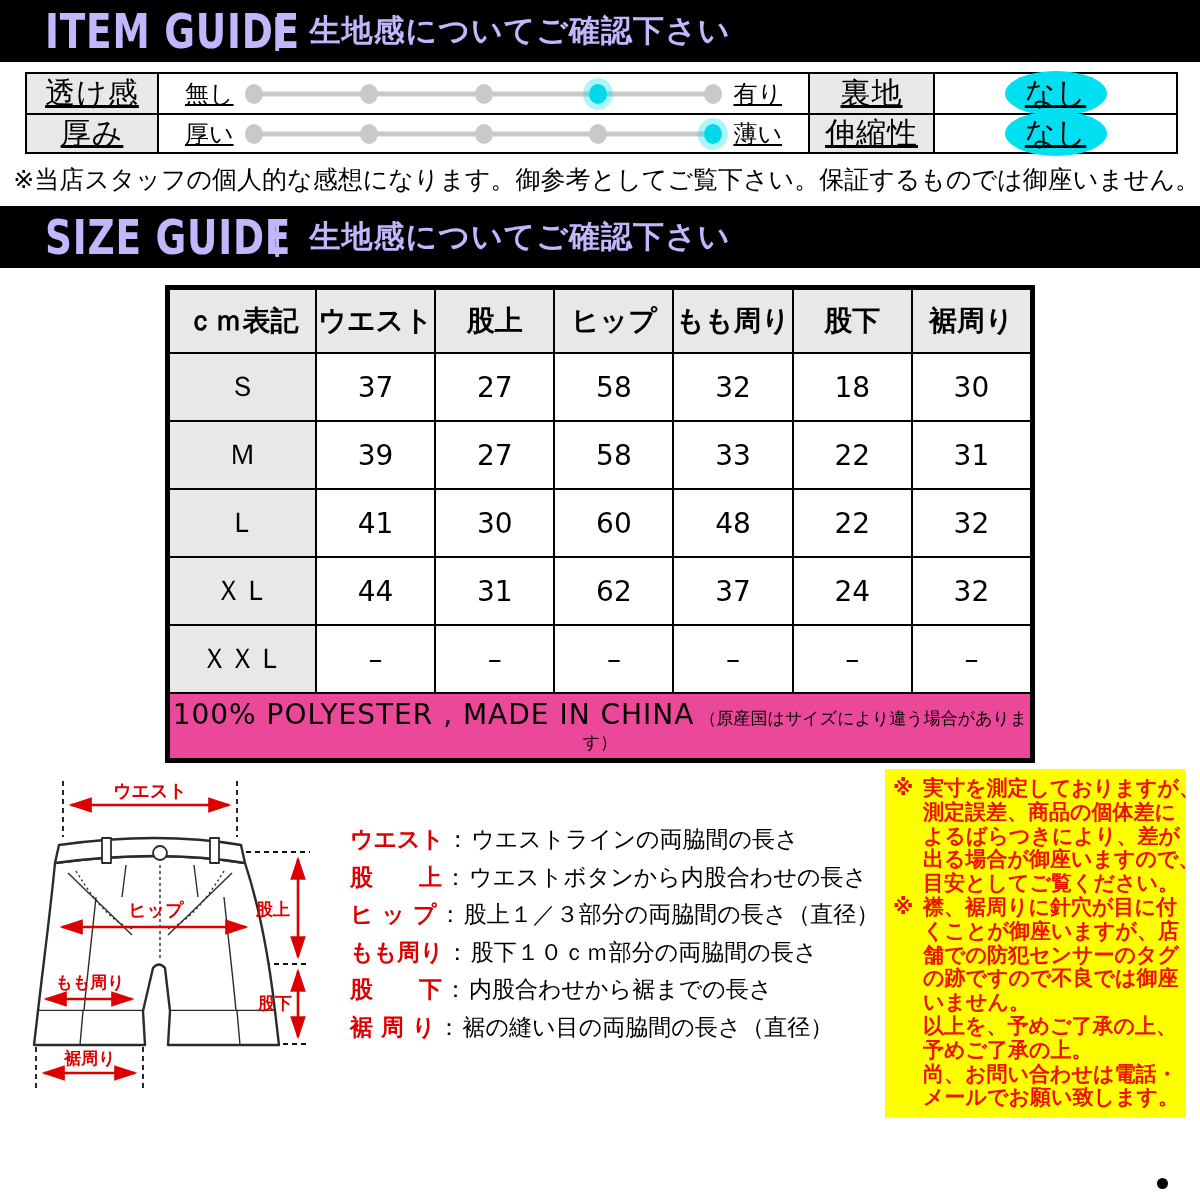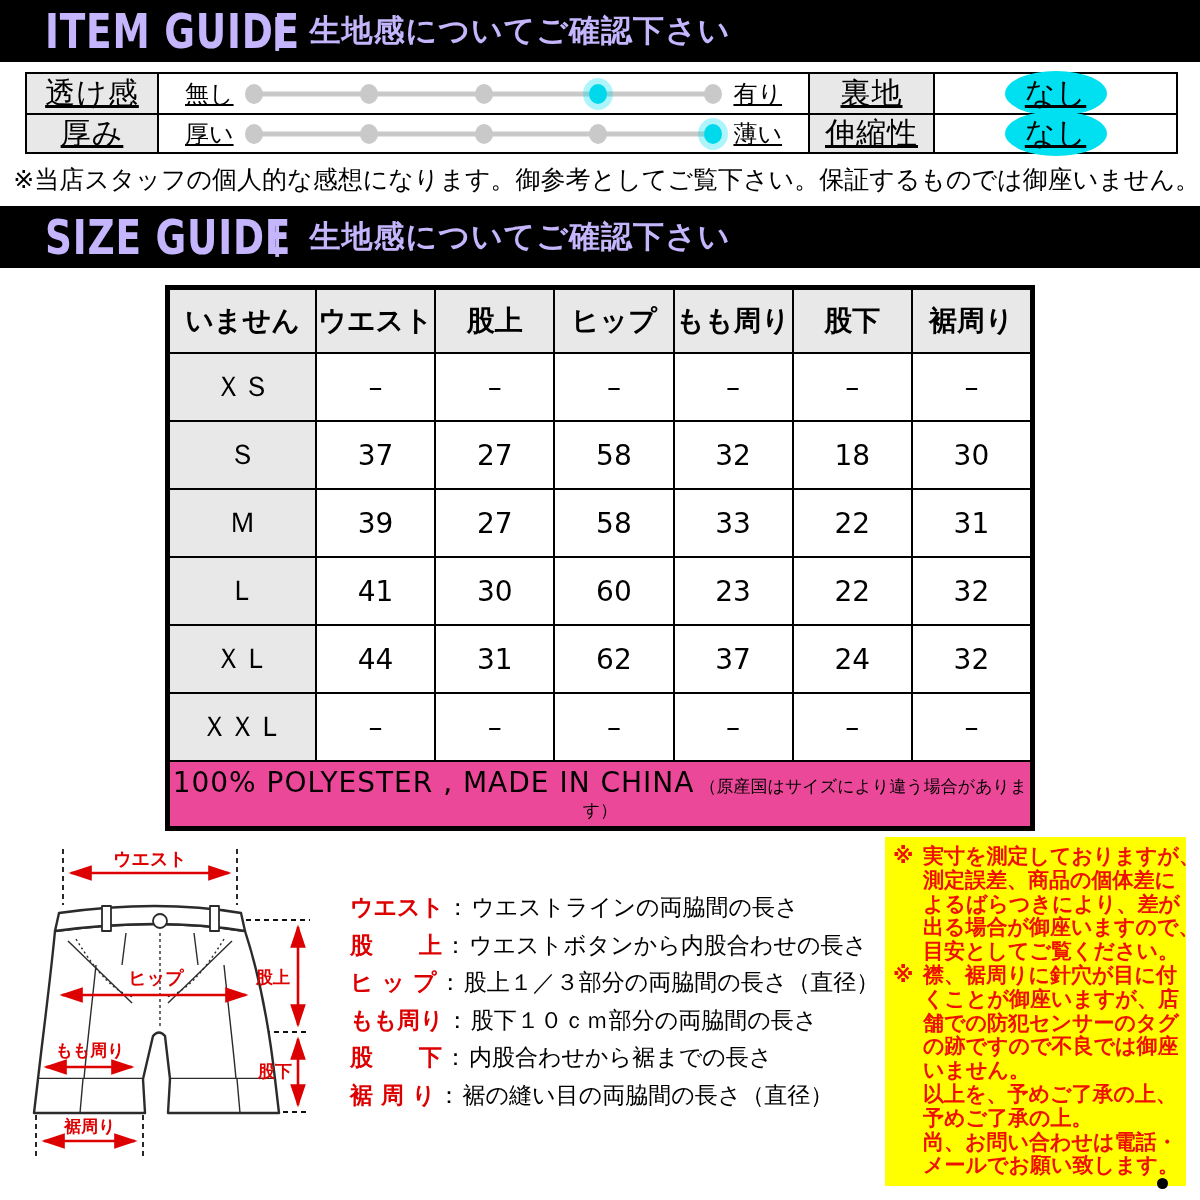--- a/index.html
+++ b/index.html
@@ -108,39 +108,30 @@
 
   <header class="banner">
     <span class="bt-wrap"><span class="bt">SIZE GUIDE</span></span>
     <span class="bsep">|</span>
     <span class="bsub">生地感についてご確認下さい</span>
   </header>
 
   <table class="size-table">
     <thead>
         <tr id="size-head-row">
-          <th>いません</th>
+          <th>ｃｍ表記</th>
           <th>ウエスト</th>
           <th>股上</th>
           <th>ヒップ</th>
           <th>もも周り</th>
           <th>股下</th>
           <th>裾周り</th>
         </tr>
       </thead>
     <tbody id="size-body">
-        <tr>
-          <td class="szc">ＸＳ</td>
-          <td>–</td>
-          <td>–</td>
-          <td>–</td>
-          <td>–</td>
-          <td>–</td>
-          <td>–</td>
-        </tr>
         <tr>
           <td class="szc">Ｓ</td>
           <td>37</td>
           <td>27</td>
           <td>58</td>
           <td>32</td>
           <td>18</td>
           <td>30</td>
         </tr>
         <tr>
@@ -150,21 +141,21 @@
           <td>58</td>
           <td>33</td>
           <td>22</td>
           <td>31</td>
         </tr>
         <tr>
           <td class="szc">Ｌ</td>
           <td>41</td>
           <td>30</td>
           <td>60</td>
-          <td>23</td>
+          <td>48</td>
           <td>22</td>
           <td>32</td>
         </tr>
         <tr>
           <td class="szc">ＸＬ</td>
           <td>44</td>
           <td>31</td>
           <td>62</td>
           <td>37</td>
           <td>24</td>

